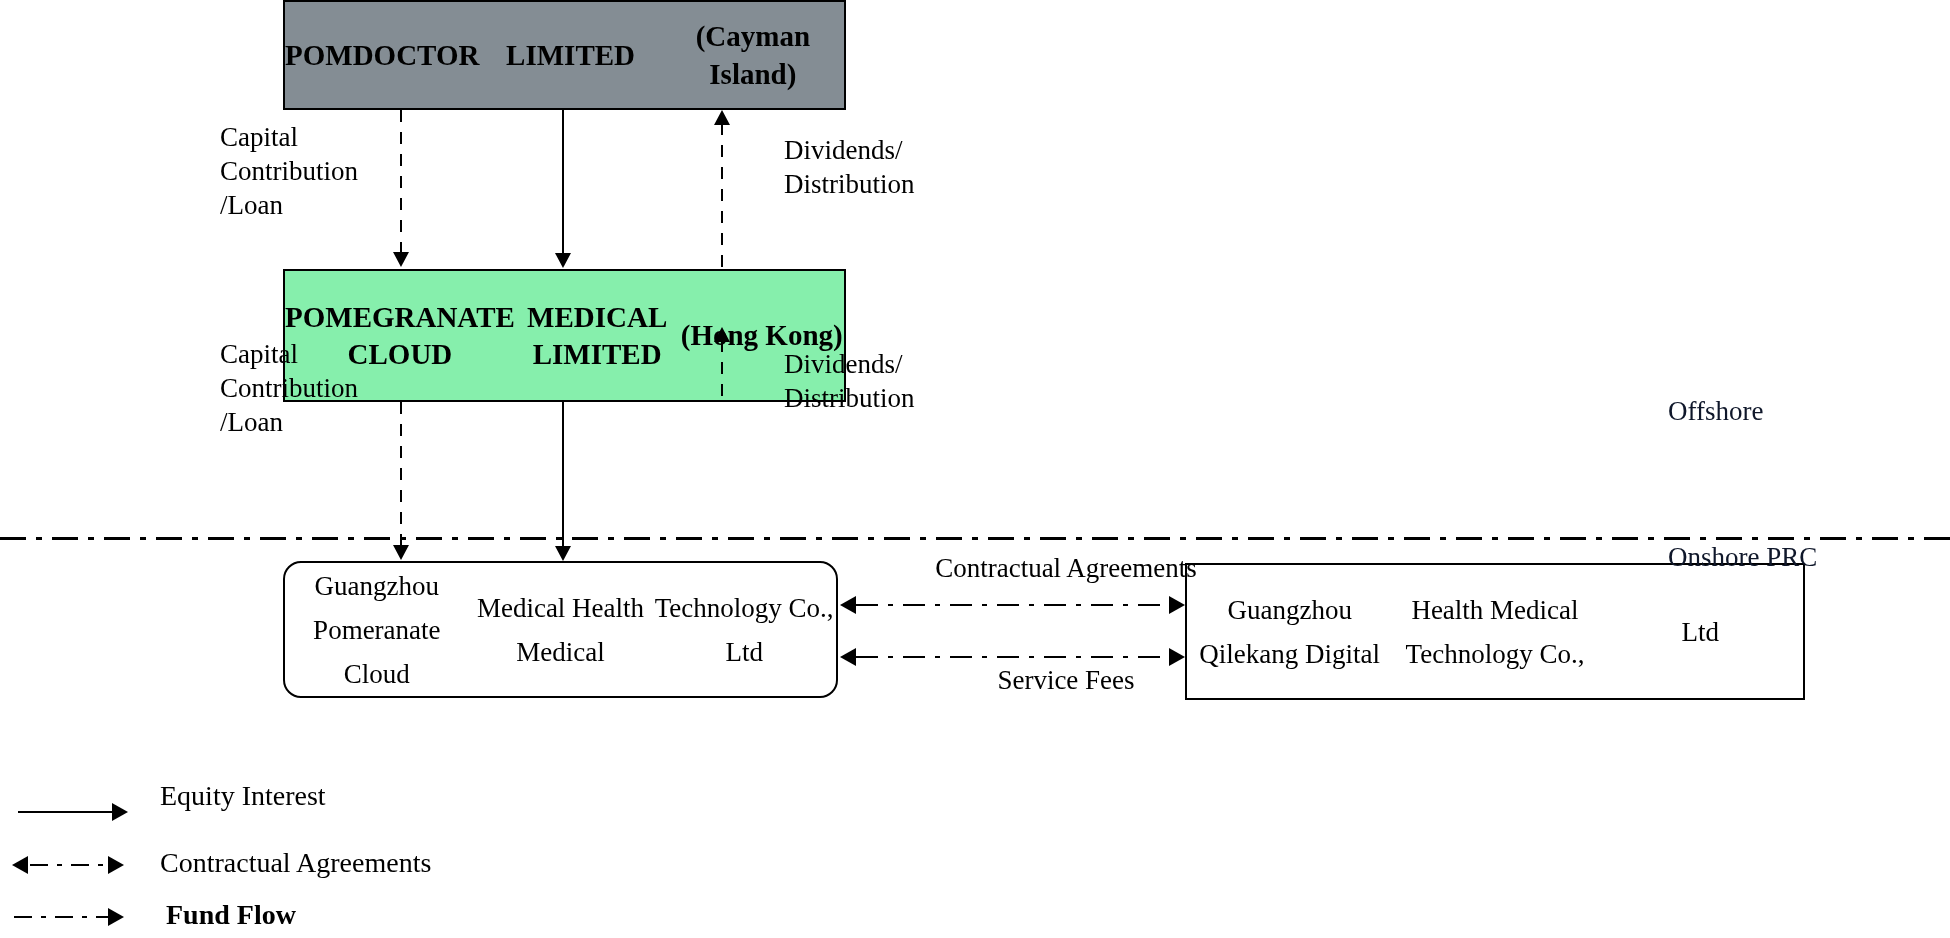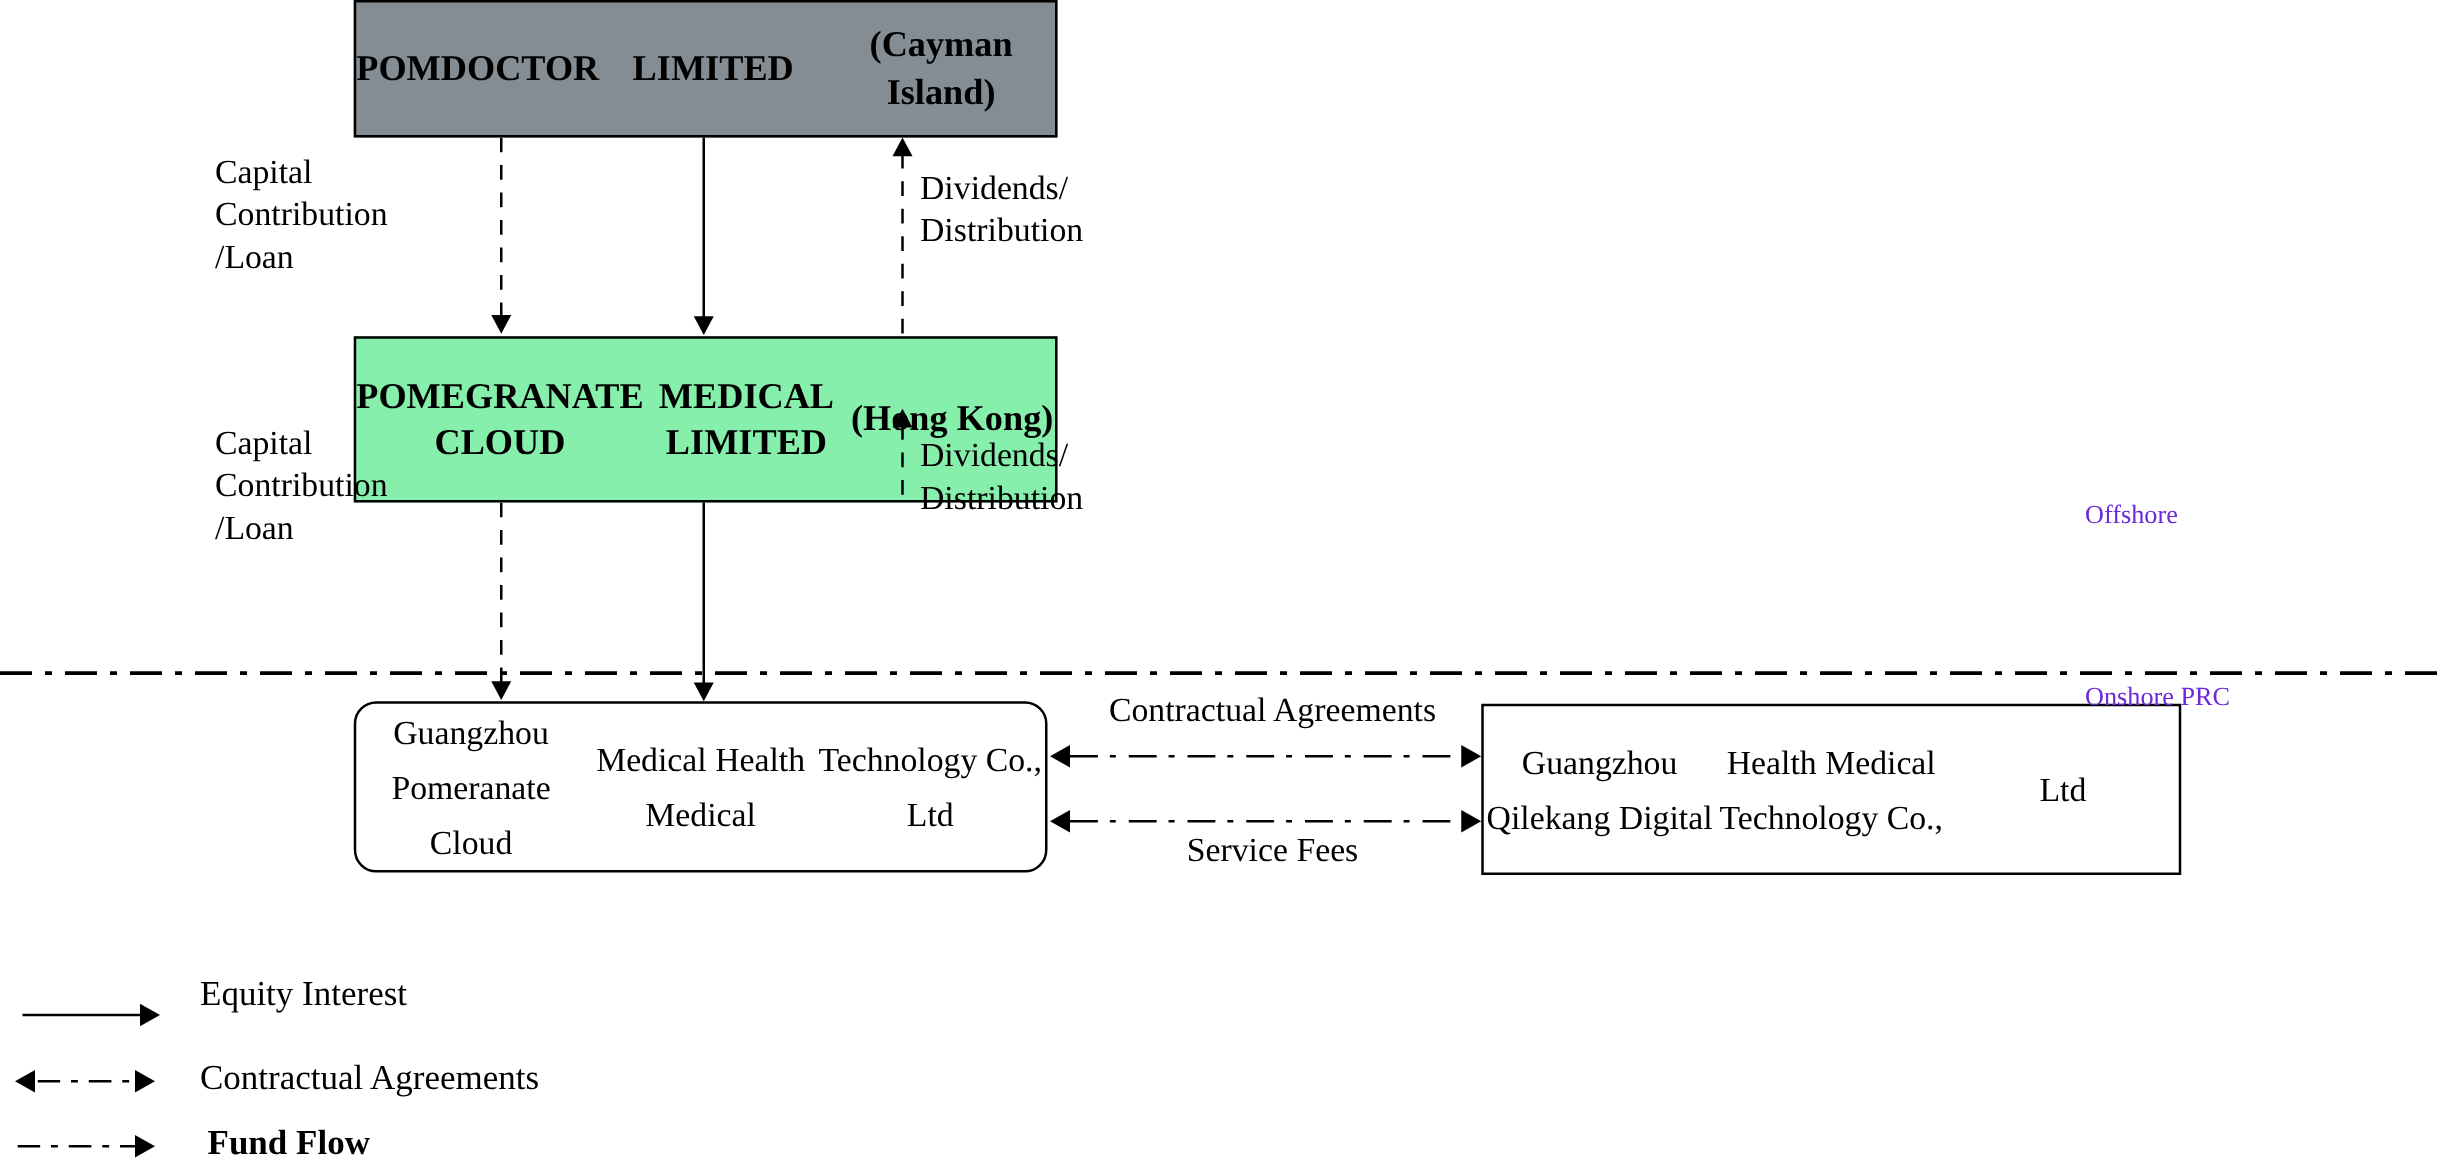--- a/index.html
+++ b/index.html
@@ -95,26 +95,27 @@
     border-bottom:9px solid transparent;
     border-right:16px solid #000;
   }
   
   .flow-label{
     position:absolute;
     font-size:27px;
     line-height:34px;
     white-space:pre-line;
     color:#000;
+    margin-left:48px;
   }
   .jur-label{
     position:absolute;
-    font-size:21px;
+    font-size:27px;
     line-height:32px;
-    color:#6d28d9;
+    color:#0f172a;
     white-space:nowrap;
     text-align:right;
   }
   
   .divider{
     position:absolute;
     height:3px;
     background-image:linear-gradient(to right,#000 0 26px,transparent 26px 36px,#000 36px 42px,transparent 42px 52px);
     background-size:52px 3px;
     background-repeat:repeat-x;
@@ -158,21 +159,21 @@
     <span class="line">MEDICAL LIMITED</span>
     <span class="line">(Hong Kong)</span>
   </div>
 
   <div class="entity-box box-plain" style="left:283px;top:561px;width:555px;height:137px;border-radius:18px;">
     <span class="line">Guangzhou Pomeranate Cloud</span>
     <span class="line">Medical Health Medical</span>
     <span class="line">Technology Co., Ltd</span>
   </div>
 
-  <div class="entity-box box-plain" style="left:1185px;top:563px;width:560px;height:137px;">
+  <div class="entity-box box-plain" style="left:1185px;top:563px;width:620px;height:137px;">
     <span class="line">Guangzhou Qilekang Digital</span>
     <span class="line">Health Medical Technology Co.,</span>
     <span class="line">Ltd</span>
   </div>
 
   <div class="v-dash" style="left:400px;top:110px;height:143px;"></div>
   <div class="arrow-down" style="left:393px;top:252px;"></div>
 
   <div class="v-solid" style="left:562px;top:110px;height:145px;"></div>
   <div class="arrow-down" style="left:555px;top:253px;"></div>

